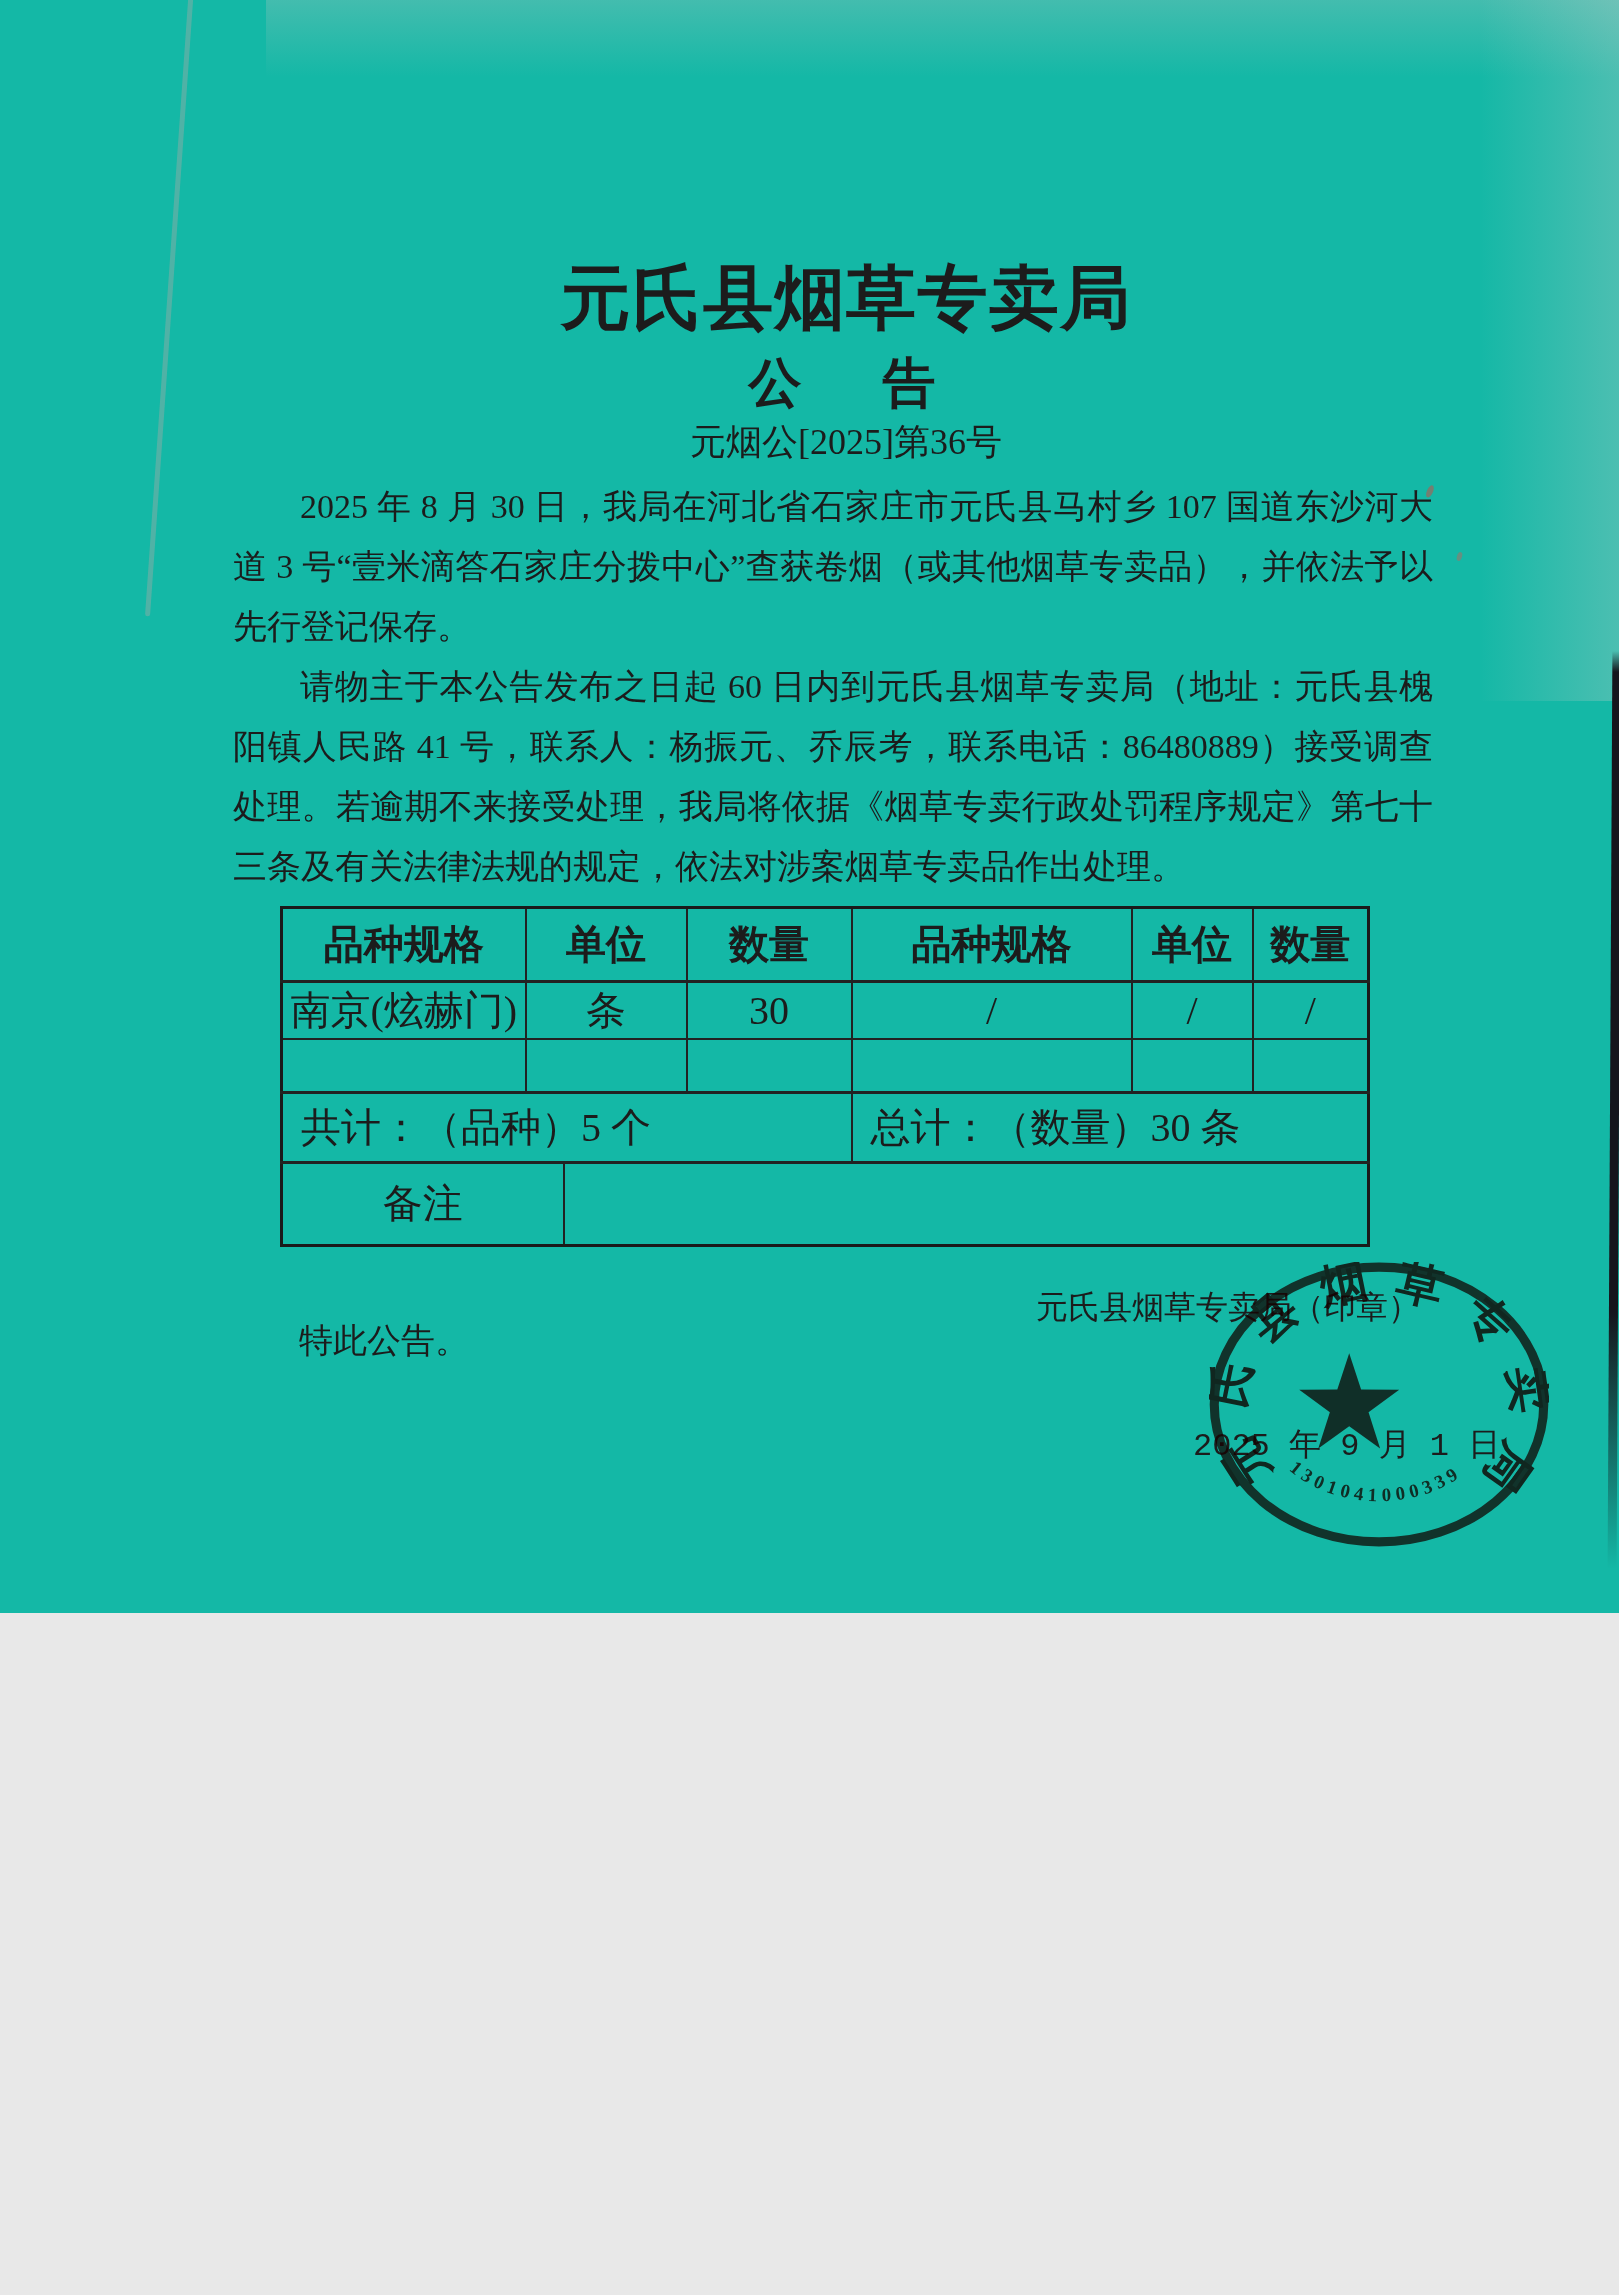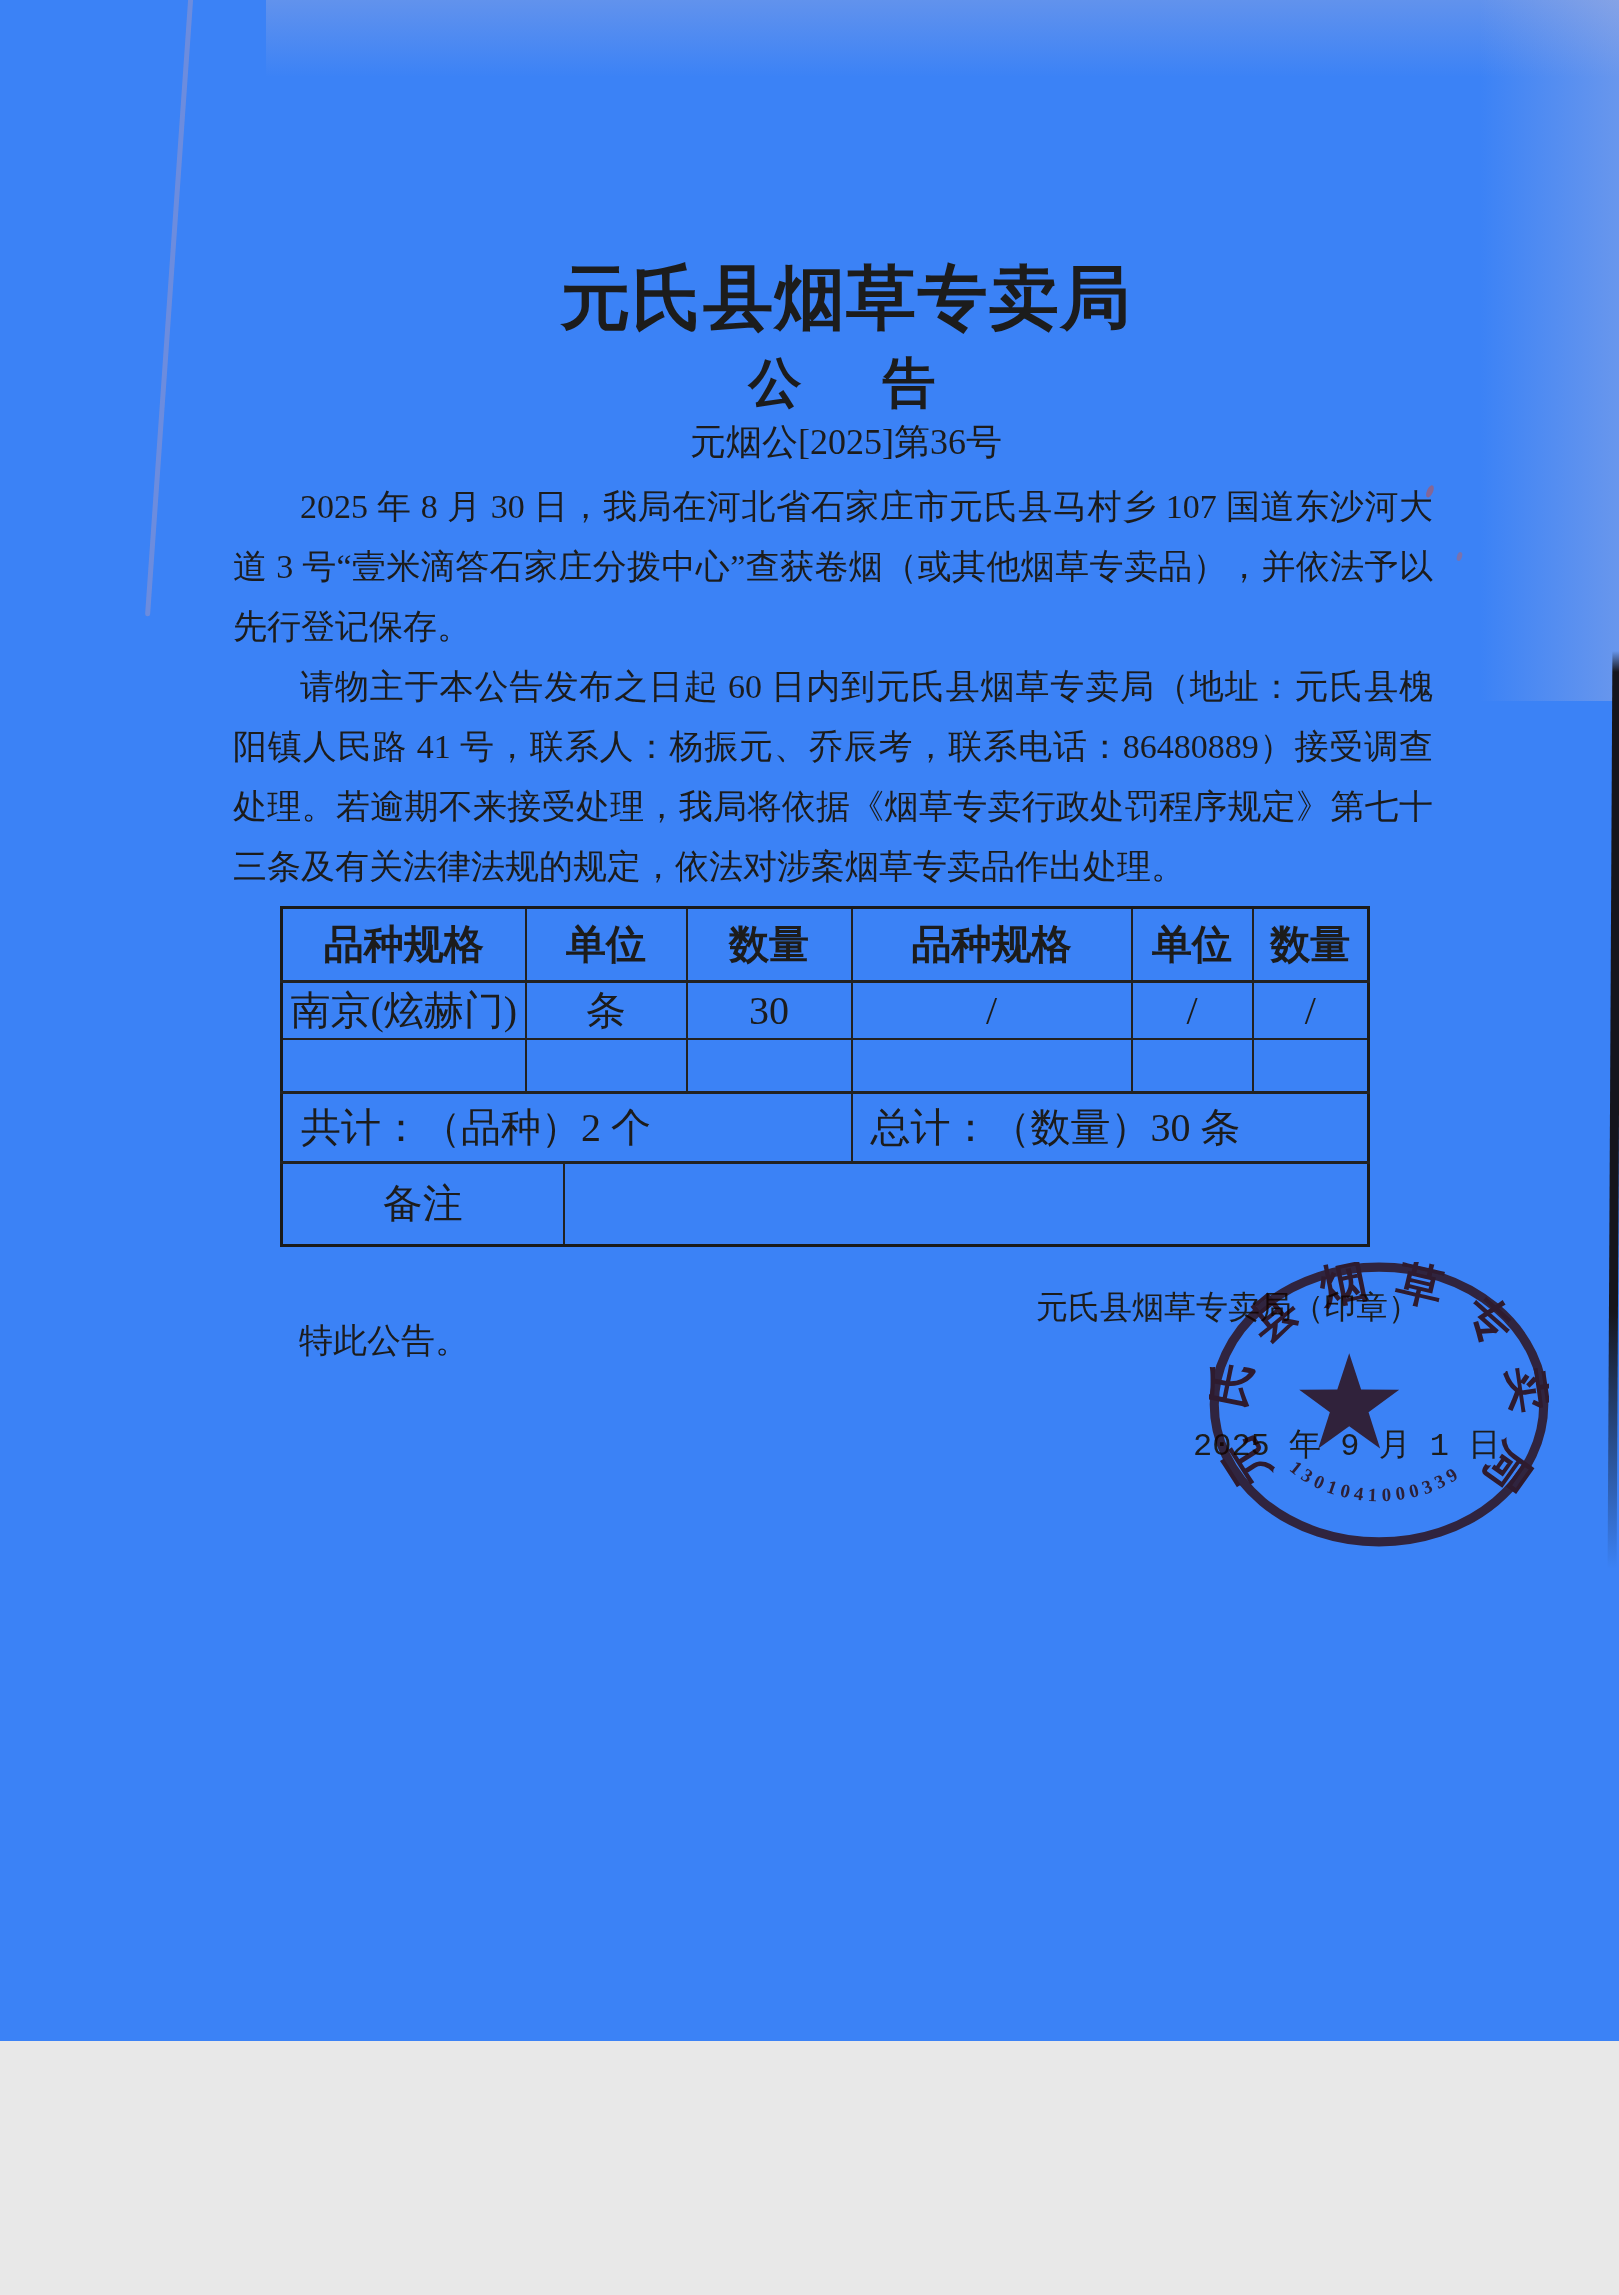--- a/index.html
+++ b/index.html
@@ -1,19 +1,19 @@
 <!DOCTYPE html>
 <html lang="zh" style="font-size:11.2px"><head>
 <meta charset="utf-8">
 <style>
   html,body{margin:0;padding:0;background:#e8e8e8;}
   #page{
     position:relative;
-    width:1620px;height:2041px;
-    background:#3b82f6;
+    width:1620px;height:1613px;
+    background:#14b8a6;
     overflow:hidden;
     font-family:"Liberation Serif","DejaVu Serif",serif;
     color:#1c1c1c;
   }
   
   .wash-top{position:absolute;left:266px;top:0;width:1353px;height:91px;
     background:linear-gradient(180deg,rgba(233,204,204,.22),rgba(233,204,204,0) 85%);}
   .wash-right{position:absolute;left:1479px;top:0;width:140px;height:701px;
     background:linear-gradient(90deg,rgba(236,210,210,0),rgba(236,210,210,.26));}
   .streak-left{position:absolute;left:167px;top:-14px;width:4.9px;height:631px;
@@ -109,21 +109,21 @@
     </tr>
     <tr class="row-2" style="height:53px">
       <td></td>
       <td colspan="2"></td>
       <td></td>
       <td></td>
       <td></td>
       <td></td>
     </tr>
     <tr class="sum" style="height:70px">
-      <td colspan="4">共计：（品种）2 个</td>
+      <td colspan="4">共计：（品种）5 个</td>
       <td colspan="3">总计：（数量）30 条</td>
     </tr>
     <tr class="remark" style="height:83px">
       <td colspan="2">备注</td>
       <td colspan="5"></td>
     </tr>
   </tbody>
     </table>
 
   <div class="closing">特此公告。</div>

